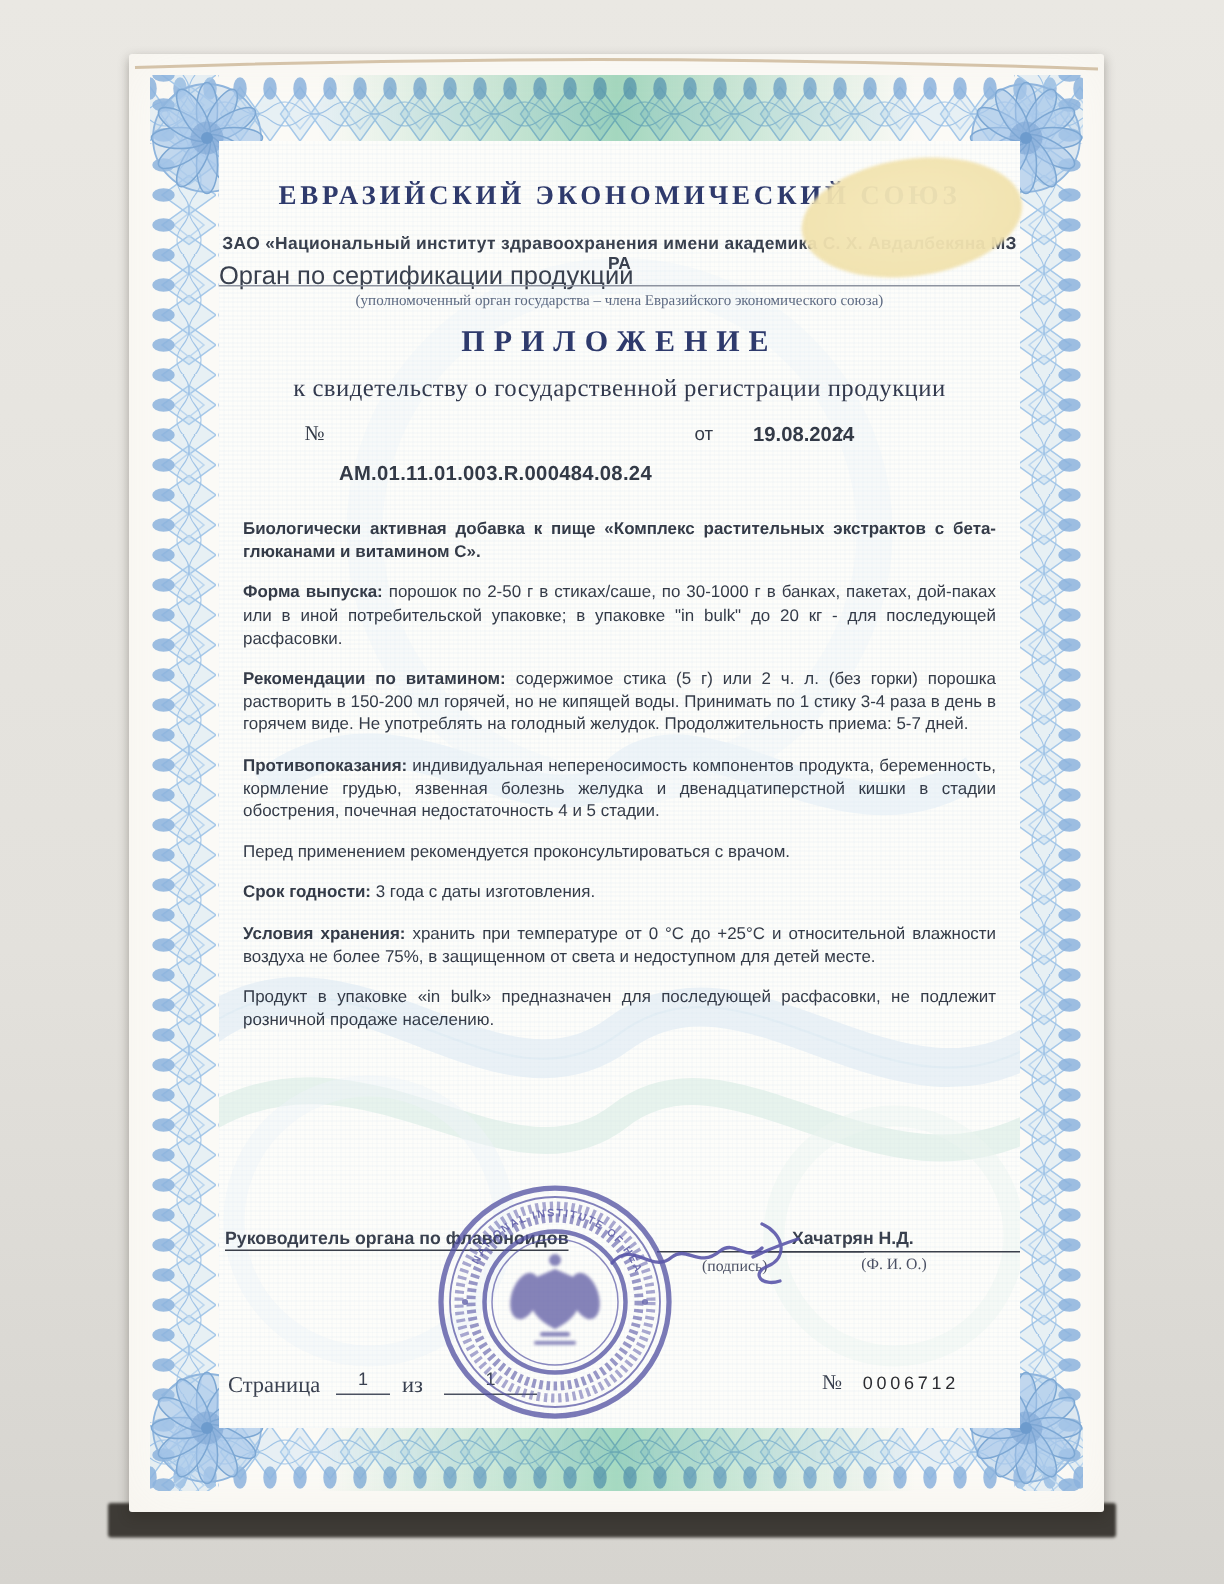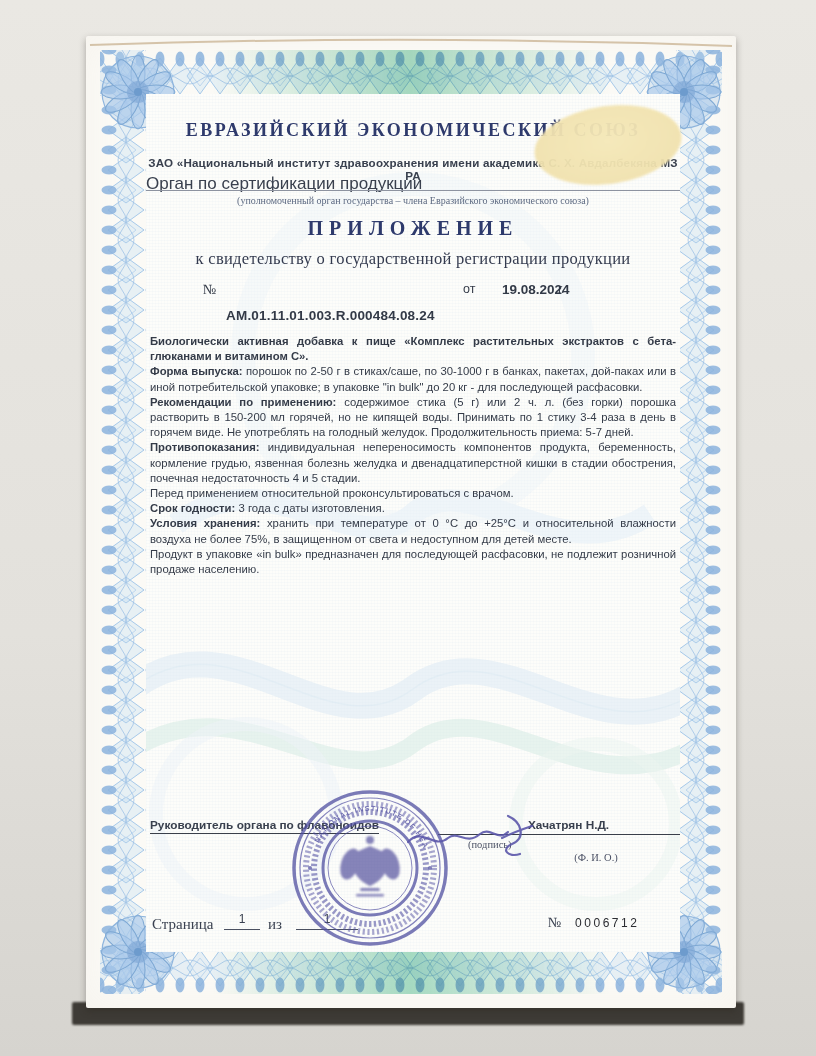--- a/index.html
+++ b/index.html
@@ -45,35 +45,35 @@
   .num-row{top:188px;height:20px;font-size:13px;color:#333a47;}
   .num-row span{position:absolute;top:0;}
   .num-sign{left:57px;font-family:"Liberation Serif",serif;font-size:14px;}
   .num-value{left:80px;font-weight:bold;font-size:13.5px;letter-spacing:.2px;margin-top:26px;}
   .num-from{left:317px;font-size:12.5px;}
   .num-date{left:356px;font-weight:bold;font-size:13.5px;}
   .num-year{left:412px;font-size:12.5px;}
 
   .body-text{position:absolute;top:240px;left:4px;right:4px;
     font-size:11.3px;line-height:15.2px;color:#343b48;text-align:justify;}
-  .body-text p{margin:0;}
+  .body-text p{margin:12px;}
   .body-text b{font-weight:bold;}
 
   .sig-block{position:absolute;top:724px;left:4px;right:4px;height:100px;font-size:11.8px;color:#39404e;}
   .sig-role{position:absolute;left:0;top:0;font-weight:bold;
     border-bottom:1.2px solid #3a3f4a;padding-bottom:1px;}
   .sig-role-note{position:absolute;left:2px;top:21px;width:235px;
     font-family:"Liberation Serif",serif;font-size:11px;line-height:13.5px;
     color:#4a5064;white-space:pre-line;}
   .sig-line{position:absolute;left:288px;top:16px;width:138px;border-bottom:1px solid #3a3f4a;}
   .sig-sign-note{position:absolute;left:318px;top:21px;
     font-family:"Liberation Serif",serif;font-size:10.5px;color:#4a5064;}
   .sig-name-line{position:absolute;left:362px;top:16px;width:168px;border-bottom:1px solid #3a3f4a;}
   .sig-name{position:absolute;left:378px;top:0;font-weight:bold;}
-  .sig-name-note{position:absolute;left:362px;top:34px;width:168px;text-align:center;
+  .sig-name-note{position:absolute;left:362px;top:20px;width:168px;text-align:center;
     font-family:"Liberation Serif",serif;font-size:10.5px;color:#4a5064;}
 
   .footer-row{position:absolute;top:820px;left:4px;right:4px;height:24px;
     font-family:"Liberation Serif",serif;font-size:15px;color:#3a4150;}
   .page-label{position:absolute;left:2px;top:2px;}
   .blank{position:absolute;border-bottom:1.2px solid #4a5060;text-align:center;
     font-size:12px;font-family:"Liberation Sans",sans-serif;height:17px;}
   .blank-1{left:74px;top:-2px;width:36px;}
   .of-label{left:118px;top:2px;position:absolute;}
   .blank-2{left:146px;top:-2px;width:62px;}
@@ -198,23 +198,23 @@
         <span class="num-sign">№</span>
         <span class="num-value">AM.01.11.01.003.R.000484.08.24</span>
         <span class="num-from">от</span>
         <span class="num-date">19.08.2024</span>
         <span class="num-year">г.</span>
       </div>
 
       <div class="body-text">
         <p><b>Биологически активная добавка к пище «Комплекс растительных экстрактов с бета-глюканами и витамином С».</b><span></span></p>
         <p><b>Форма выпуска:</b><span> порошок по 2-50 г в стиках/саше, по 30-1000 г в банках, пакетах, дой-паках или в иной потребительской упаковке; в упаковке "in bulk" до 20 кг - для последующей расфасовки.</span></p>
-        <p><b>Рекомендации по применению:</b><span> содержимое стика (5 г) или 2 ч. л. (без горки) порошка растворить в 150-200 мл горячей, но не кипящей воды. Принимать по 1 стику 3-4 раза в день в горячем виде. Не употреблять на голодный желудок. Продолжительность приема: 5-7 дней.</span></p>
+        <p><b>Рекомендации по витамином:</b><span> содержимое стика (5 г) или 2 ч. л. (без горки) порошка растворить в 150-200 мл горячей, но не кипящей воды. Принимать по 1 стику 3-4 раза в день в горячем виде. Не употреблять на голодный желудок. Продолжительность приема: 5-7 дней.</span></p>
         <p><b>Противопоказания:</b><span> индивидуальная непереносимость компонентов продукта, беременность, кормление грудью, язвенная болезнь желудка и двенадцатиперстной кишки в стадии обострения, почечная недостаточность 4 и 5 стадии.</span></p>
-        <p><b></b><span>Перед применением относительной проконсультироваться с врачом.</span></p>
+        <p><b></b><span>Перед применением рекомендуется проконсультироваться с врачом.</span></p>
         <p><b>Срок годности:</b><span> 3 года с даты изготовления.</span></p>
         <p><b>Условия хранения:</b><span> хранить при температуре от 0 °С до +25°С и относительной влажности воздуха не более 75%, в защищенном от света и недоступном для детей месте.</span></p>
         <p><b></b><span>Продукт в упаковке «in bulk» предназначен для последующей расфасовки, не подлежит розничной продаже населению.</span></p>
       </div>
 
       <div class="sig-block">
         <span class="sig-role">Руководитель органа по флавоноидов</span>
         <div class="sig-line"></div>
         <div class="sig-sign-note">(подпись)</div>
         <div class="sig-name-line"></div>

